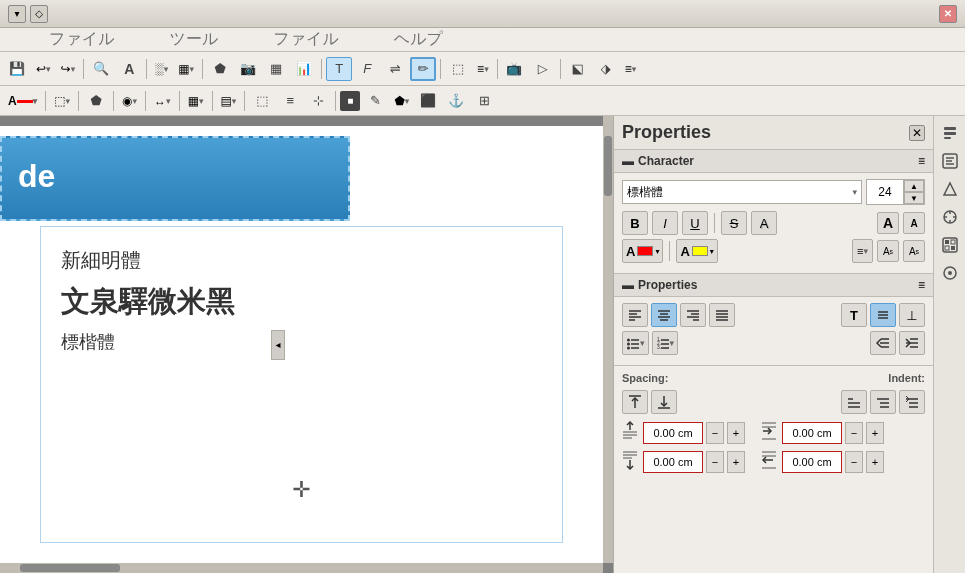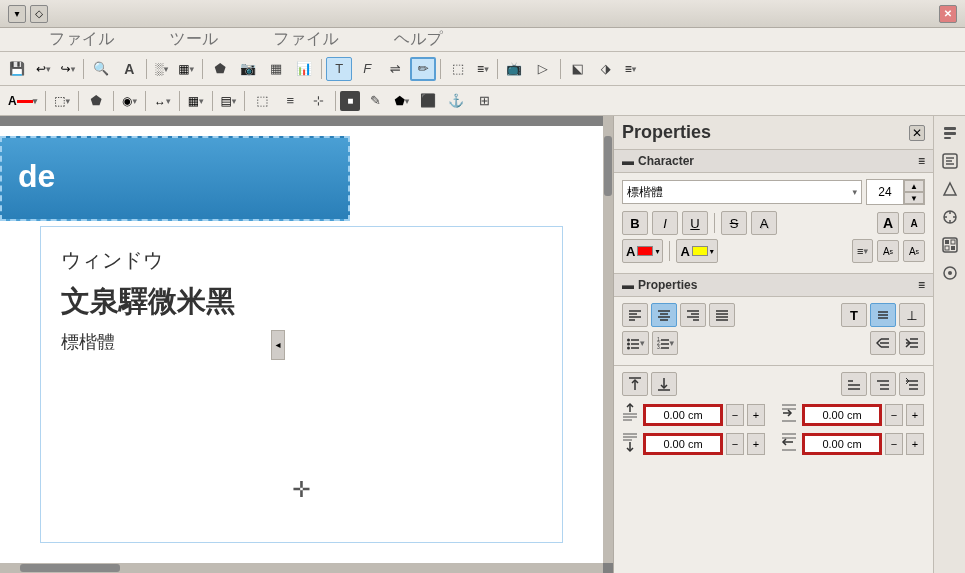--- a/index.html
+++ b/index.html
@@ -364,23 +364,23 @@
       color: #555;
       font-weight: bold;
     }
     .spacing-row {
       display: flex;
       align-items: center;
       gap: 3px;
       margin-bottom: 4px;
     }
     .spacing-input {
-      width: 80px;
+      width: 60px;
       height: 22px;
-      border: 3px solid #b91c1c;
+      border: 1px solid #b91c1c;
       background: white;
       padding: 0 3px;
       font-size: 11px;
       text-align: center;
     }
     .spacing-stepper-btn {
       width: 18px;
       height: 22px;
       border: 1px solid #b0aba3;
       background: #e0dcd8;
@@ -521,21 +521,21 @@
   <div class="canvas-area" style="position:relative; background:#808080; flex:1;">
 
     <div style="position:absolute; top:10px; left:0; right:10px; bottom:10px; background:white; overflow:hidden;">
 
       <div class="slide-title-box">
         <div class="slide-title-text">de</div>
       </div>
 
       <div class="slide-text-area">
         <div class="slide-fonts">
-          <div class="font-line font2">ウィンドウ</div>
+          <div class="font-line font2">新細明體</div>
           <div class="font-line font3">文泉驛微米黑</div>
           <div class="font-line font4">標楷體</div>
         </div>
       </div>
 
       <div class="move-cursor">
         <span style="font-size:22px; color:#555;">✛</span>
       </div>
     </div>
 
@@ -706,20 +706,24 @@
             <polyline points="1,3 5,7 1,11" stroke="#333" stroke-width="1.5" fill="none"></polyline>
             <line x1="1" y1="7" x2="13" y2="7" stroke="#333" stroke-width="1.5"></line>
             <line x1="5" y1="3" x2="13" y2="3" stroke="#333" stroke-width="1.5"></line>
             <line x1="5" y1="11" x2="13" y2="11" stroke="#333" stroke-width="1.5"></line>
           </svg>
         </div>
       </div>
     </div>
 
     <div class="spacing-section">
+      <div class="spacing-header">
+        <div class="spacing-label">Spacing:</div>
+        <div class="spacing-label">Indent:</div>
+      </div>
 
       <div class="para-row" style="margin-bottom:6px;">
         <div class="para-btn">
           <svg width="14" height="14" viewBox="0 0 14 14">
             <line x1="1" y1="1" x2="13" y2="1" stroke="#333" stroke-width="1.5"></line>
             <line x1="7" y1="3" x2="7" y2="13" stroke="#333" stroke-width="1.5"></line>
             <polyline points="4,6 7,3 10,6" stroke="#333" stroke-width="1.5" fill="none"></polyline>
           </svg>
         </div>
         <div class="para-btn">

